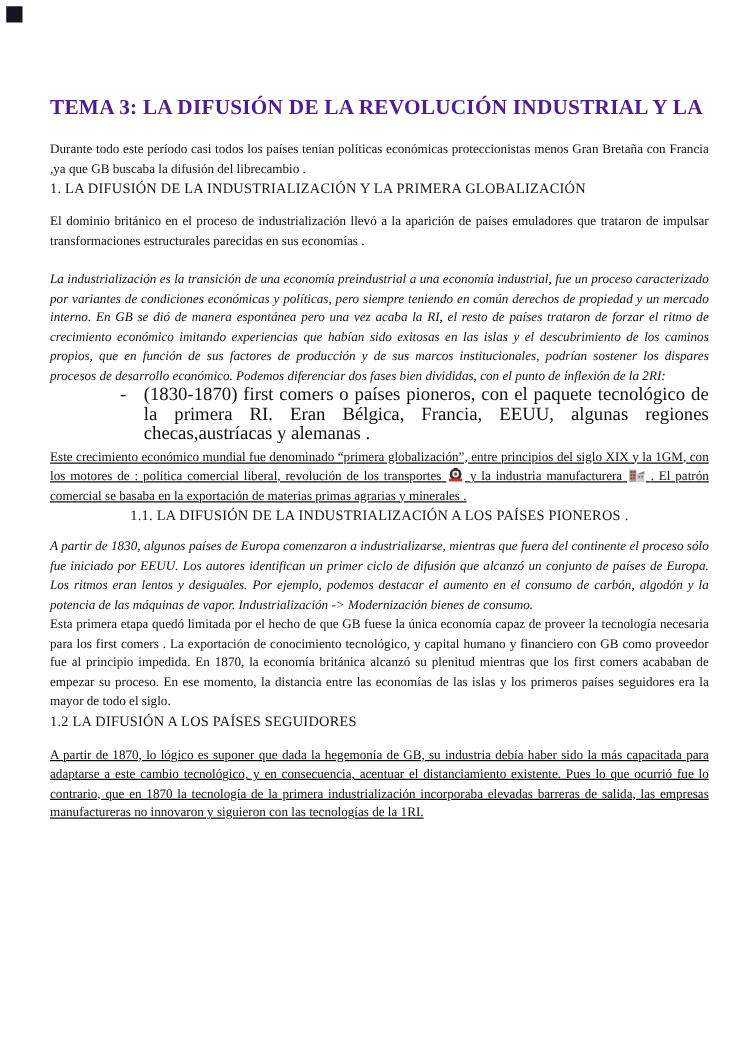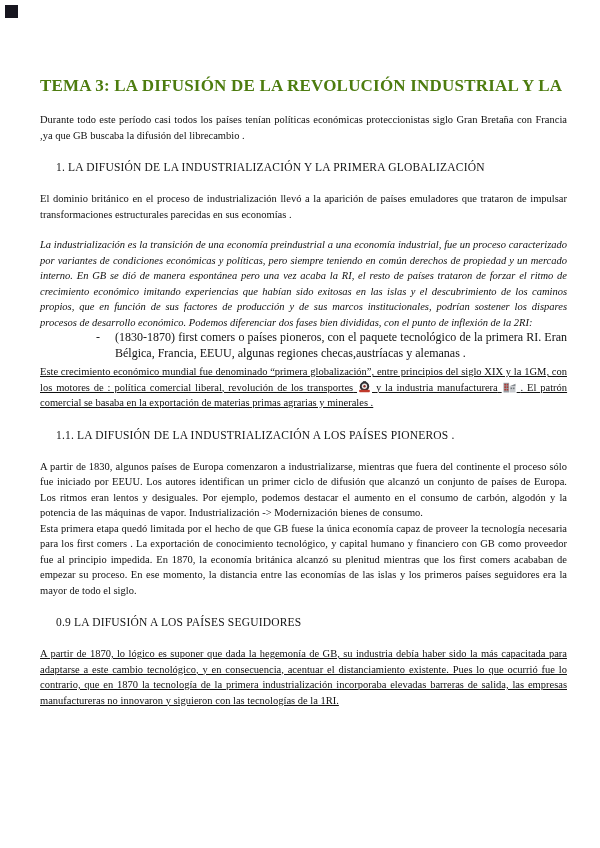--- a/index.html
+++ b/index.html
@@ -20,56 +20,56 @@
     position: absolute;
     left: 5px; top: 5px;
     width: 13px; height: 13px;
     background: #17161f;
   }
   h1.doc-title {
     margin: 73px 0 0 0;
     font-size: 17px;
     line-height: 26px;
     font-weight: bold;
-    color: #4d7c0f;
+    color: #4c1d95;
     letter-spacing: 0.2px;
   }
   h1.doc-title span { display: block; }
   p.body {
     margin: 0;
     font-size: 10.5px;
     line-height: 15.5px;
     text-align: justify;
   }
   .mt-intro   { margin-top: 13px !important; }
   .mt-p2      { margin-top: 11px !important; }
   .mt-p3      { margin-top: 15px !important; font-style: italic; }
   .mt-p4      { margin-top: 3px  !important; text-decoration: underline; }
-  .mt-p5      { margin-top: 9px  !important; }
+  .mt-p5      { margin-top: 9px  !important; font-style: italic; }
   .mt-p7      { margin-top: 11px !important; text-decoration: underline; }
   h2.sec-heading {
-    margin: 16px;
+    margin: 0;
     font-size: 11.5px;
     line-height: 16px;
     font-weight: normal;
     letter-spacing: 0.2px;
     color: #141414;
   }
   .mt-h1  { margin-top: 13px; }
-  .mt-h11 { margin-top: 5px; }
+  .mt-h11 { margin-top: 5px; text-align: center; }
   .mt-h12 { margin-top: 13px; }
   ul.phase-list {
     margin: 0; padding: 0;
     list-style: none;
   }
   ul.phase-list li {
     position: relative;
     margin: 0;
     padding-left: 75px;
-    font-size: 12px;
+    font-size: 15px;
     line-height: 15.5px;
     text-align: justify;
   }
   ul.phase-list li::before {
     content: "-";
     position: absolute;
     left: 56px; top: 0;
   }
   .emoji {
     display: inline-block;
@@ -83,21 +83,21 @@
 <body>
 
 <div class="page">
 
   <div class="corner-mark"></div>
 
   <h1 class="doc-title">
     <span>TEMA 3: LA DIFUSIÓN DE LA REVOLUCIÓN INDUSTRIAL Y LA</span>
   </h1>
 
-  <p class="body mt-intro">Durante todo este período casi todos los países tenían políticas económicas proteccionistas siglo Gran Bretaña con Francia ,ya que GB buscaba la difusión del librecambio .</p>
+  <p class="body mt-intro">Durante todo este período casi todos los países tenían políticas económicas proteccionistas menos Gran Bretaña con Francia ,ya que GB buscaba la difusión del librecambio .</p>
 
   <h2 class="sec-heading mt-h1">1. LA DIFUSIÓN DE LA INDUSTRIALIZACIÓN Y LA PRIMERA GLOBALIZACIÓN</h2>
 
   <p class="body mt-p2">El dominio británico en el proceso de industrialización llevó a la aparición de países emuladores que trataron de impulsar transformaciones estructurales parecidas en sus economías .</p>
 
   <p class="body mt-p3">La industrialización es la transición de una economía preindustrial a una economía industrial, fue un proceso caracterizado por variantes de condiciones económicas y políticas, pero siempre teniendo en común derechos de propiedad y un mercado interno. En GB se dió de manera espontánea pero una vez acaba la RI, el resto de países trataron de forzar el ritmo de crecimiento económico imitando experiencias que habían sido exitosas en las islas y el descubrimiento de los caminos propios, que en función de sus factores de producción y de sus marcos institucionales, podrían sostener los dispares procesos de desarrollo económico. Podemos diferenciar dos fases bien divididas, con el punto de inflexión de la 2RI:</p>
 
   <ul class="phase-list">
     <li>
       <span>(1830-1870) first comers o países pioneros, con el paquete tecnológico de la primera RI. Eran Bélgica, Francia, EEUU, algunas regiones checas,austríacas y alemanas .</span>
@@ -129,17 +129,17 @@
         </svg></span>
     <span>. El patrón comercial se basaba en la exportación de materias primas agrarias y minerales .</span>
   </p>
 
   <h2 class="sec-heading mt-h11">1.1. LA DIFUSIÓN DE LA INDUSTRIALIZACIÓN A LOS PAÍSES PIONEROS .</h2>
 
   <p class="body mt-p5">A partir de 1830, algunos países de Europa comenzaron a industrializarse, mientras que fuera del continente el proceso sólo fue iniciado por EEUU. Los autores identifican un primer ciclo de difusión que alcanzó un conjunto de países de Europa. Los ritmos eran lentos y desiguales. Por ejemplo, podemos destacar el aumento en el consumo de carbón, algodón y la potencia de las máquinas de vapor. Industrialización -&gt; Modernización bienes de consumo.</p>
 
   <p class="body">Esta primera etapa quedó limitada por el hecho de que GB fuese la única economía capaz de proveer la tecnología necesaria para los first comers . La exportación de conocimiento tecnológico, y capital humano y financiero con GB como proveedor fue al principio impedida. En 1870, la economía británica alcanzó su plenitud mientras que los first comers acababan de empezar su proceso. En ese momento, la distancia entre las economías de las islas y los primeros países seguidores era la mayor de todo el siglo.</p>
 
-  <h2 class="sec-heading mt-h12">0.9 LA DIFUSIÓN A LOS PAÍSES SEGUIDORES</h2>
+  <h2 class="sec-heading mt-h12">1.2 LA DIFUSIÓN A LOS PAÍSES SEGUIDORES</h2>
 
   <p class="body mt-p7">A partir de 1870, lo lógico es suponer que dada la hegemonía de GB, su industria debía haber sido la más capacitada para adaptarse a este cambio tecnológico, y en consecuencia, acentuar el distanciamiento existente. Pues lo que ocurrió fue lo contrario, que en 1870 la tecnología de la primera industrialización incorporaba elevadas barreras de salida, las empresas manufactureras no innovaron y siguieron con las tecnologías de la 1RI.</p>
 
 </div>
 
 </body></html>

